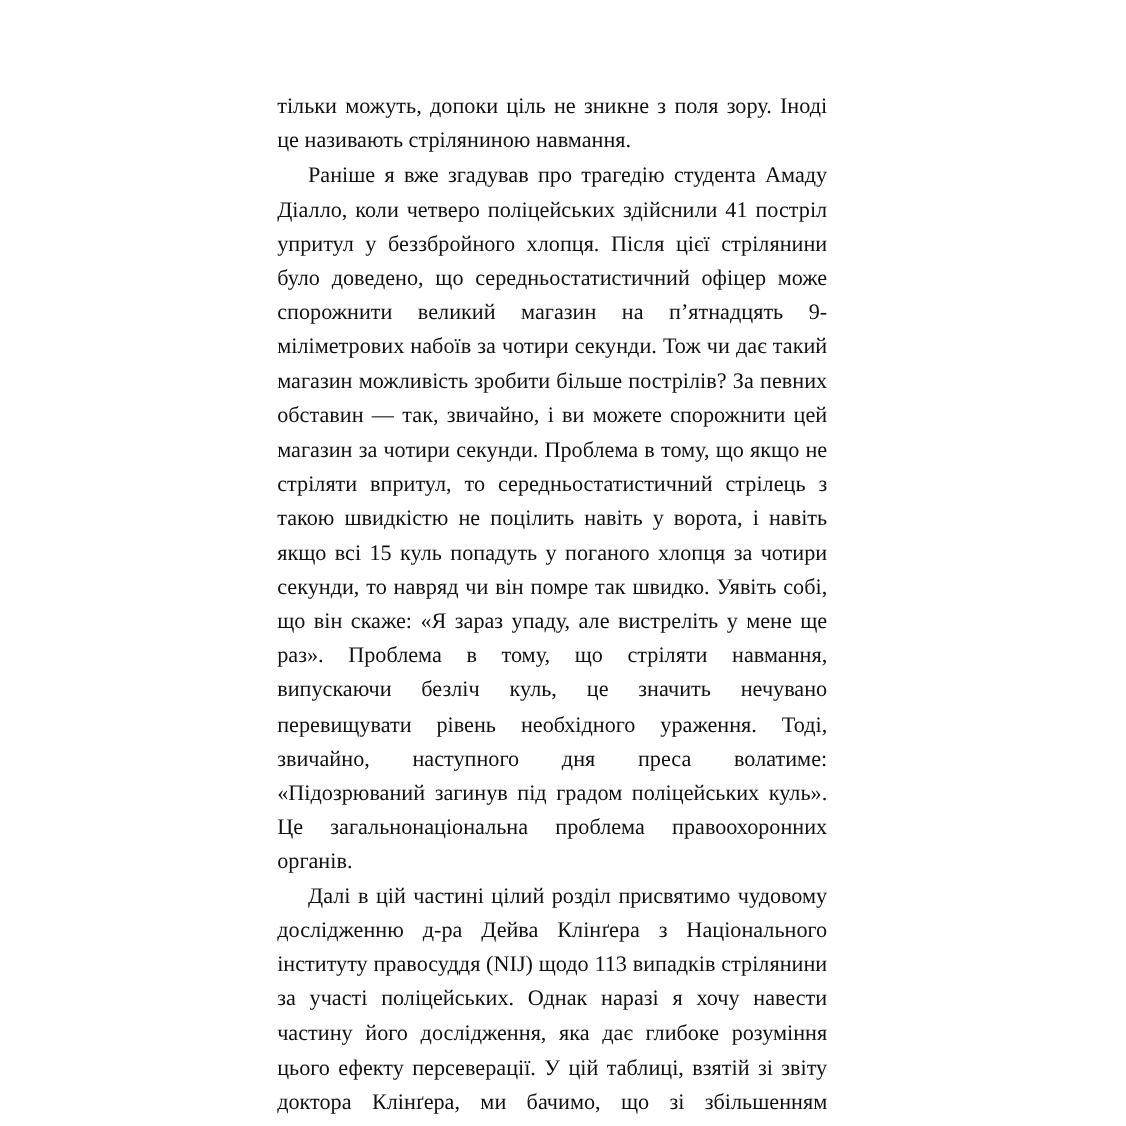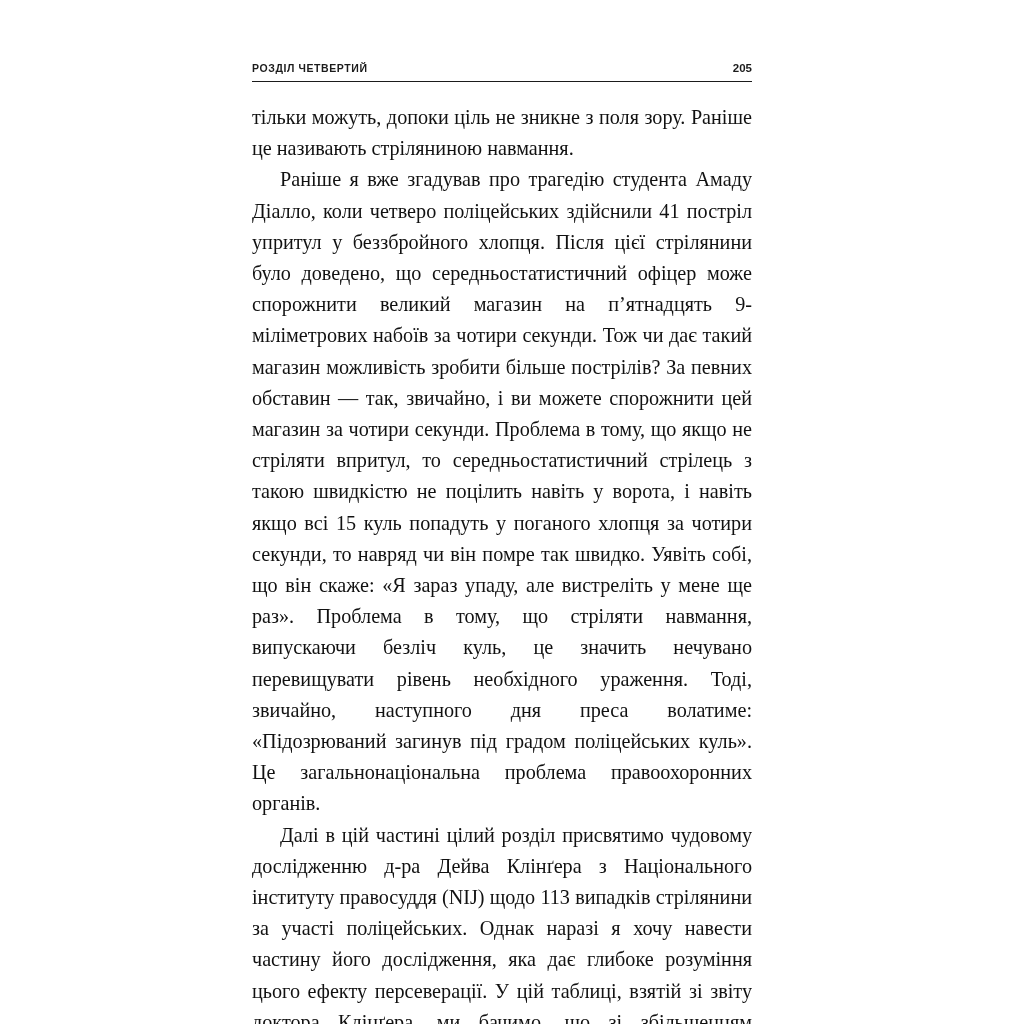--- a/index.html
+++ b/index.html
@@ -61,25 +61,21 @@
   .body-text p.indent {
     text-indent: 28px;
   }
 </style>
 </head>
 <body>
 
 <div class="page">
   <div class="page-inner">
 
-    <div class="running-head">
-      <span class="head-title">Розділ четвертий</span>
-      <span class="folio">205</span>
-    </div>
 
     <div class="body-text">
-      <p>тільки можуть, допоки ціль не зникне з поля зору. Раніше це називають стріляниною навмання.</p>
+      <p>тільки можуть, допоки ціль не зникне з поля зору. Іноді це називають стріляниною навмання.</p>
       <p class="indent">Раніше я вже згадував про трагедію студента Амаду Діалло, коли четверо поліцейських здійснили 41 постріл упритул у беззбройного хлопця. Після цієї стрілянини було доведено, що середньостатистичний офіцер може спорожнити великий магазин на п’ятнадцять 9-міліметрових набоїв за чотири секунди. Тож чи дає такий магазин можливість зробити більше пострілів? За певних обставин — так, звичайно, і ви можете спорожнити цей магазин за чотири секунди. Проблема в тому, що якщо не стріляти впритул, то середньостатистичний стрілець з такою швидкістю не поцілить навіть у ворота, і навіть якщо всі 15 куль попадуть у поганого хлопця за чотири секунди, то навряд чи він помре так швидко. Уявіть собі, що він скаже: «Я зараз упаду, але вистреліть у мене ще раз». Проблема в тому, що стріляти навмання, випускаючи безліч куль, це значить нечувано перевищувати рівень необхідного ураження. Тоді, звичайно, наступного дня преса волатиме: «Підозрюваний загинув під градом поліцейських куль». Це загальнонаціональна проблема правоохоронних органів.</p>
       <p class="indent">Далі в цій частині цілий розділ присвятимо чудовому дослідженню д-ра Дейва Клінґера з Національного інституту правосуддя (NIJ) щодо 113 випадків стрілянини за участі поліцейських. Однак наразі я хочу навести частину його дослідження, яка дає глибоке розуміння цього ефекту персеверації. У цій таблиці, взятій зі звіту доктора Клінґера, ми бачимо, що зі збільшенням кількості пострілів здатність пригадати, скільки їх було зроблено, знижується.</p>
     </div>
 
   </div>
 </div>
 
 </body></html>

